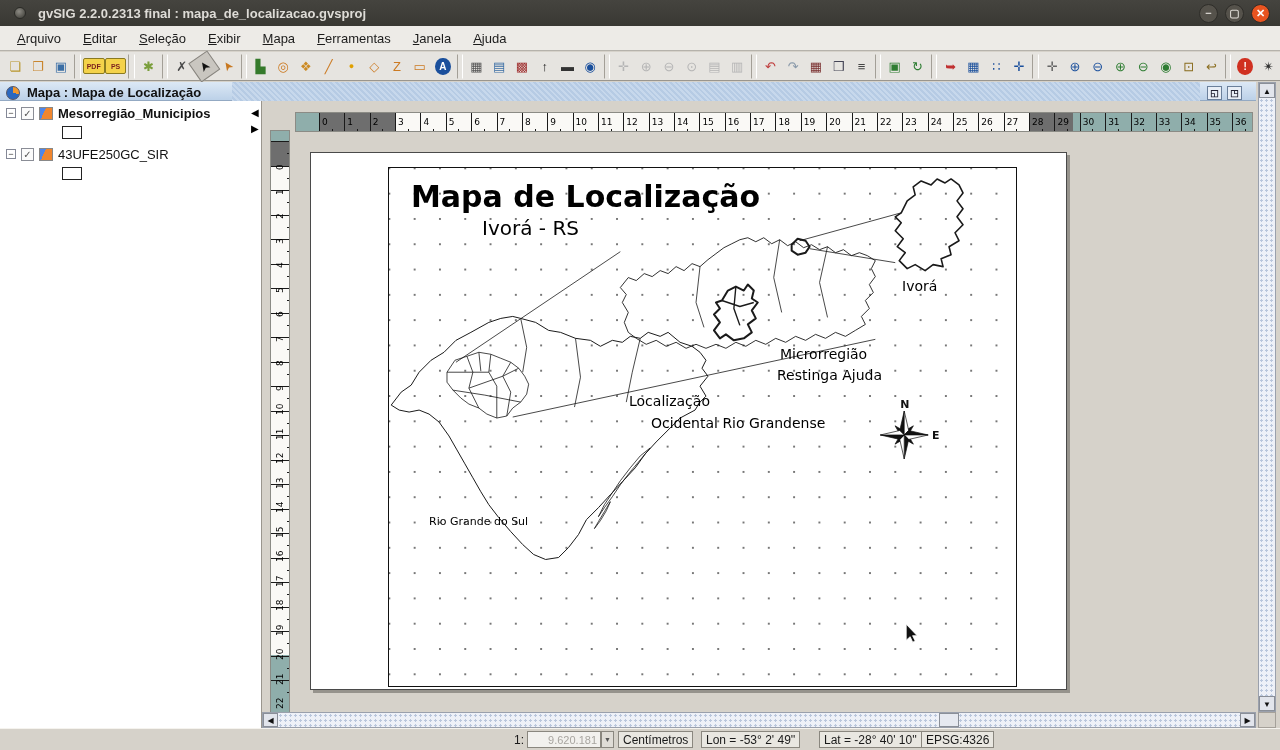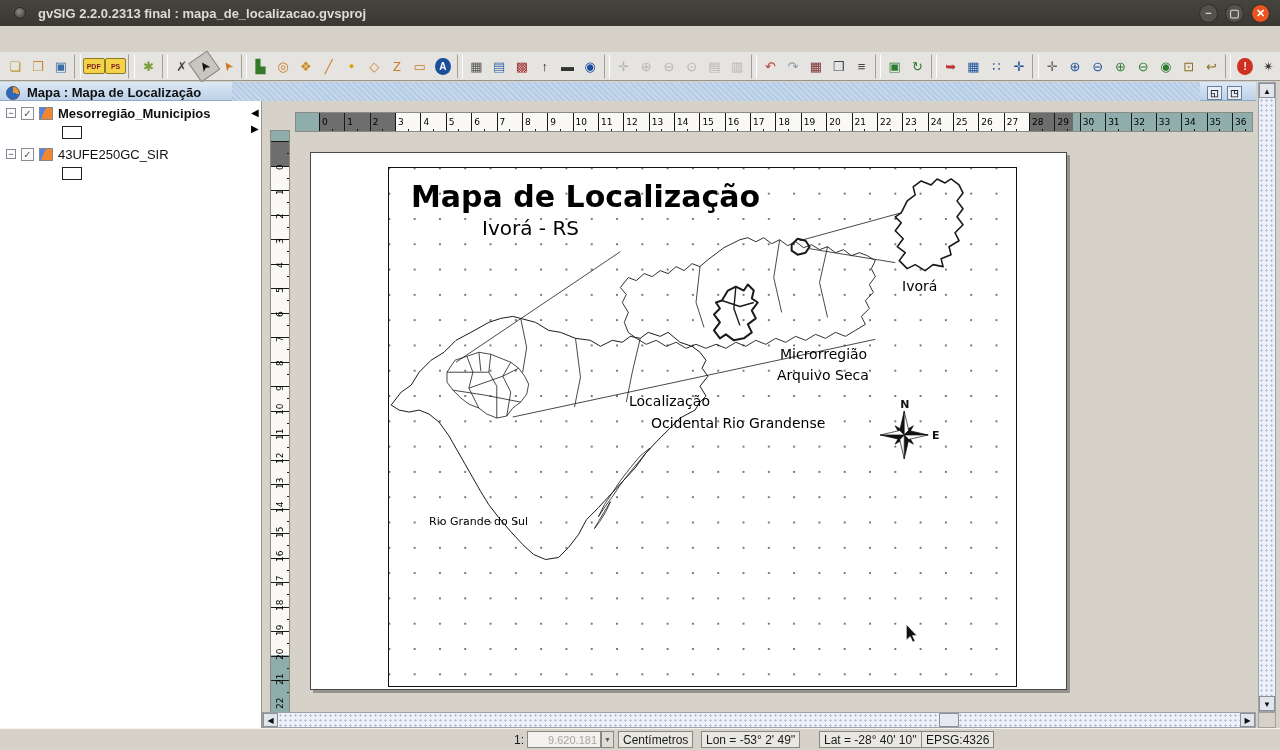--- a/index.html
+++ b/index.html
@@ -150,20 +150,38 @@
     <span id="win-controls">
 
         <span class="winbtn">−</span>
 
         <span class="winbtn">▢</span>
 
         <span class="winbtn close">✕</span>
       </span>
   </div>
 
+  <div id="menubar">
+
+      <span class="menu-item">Arquivo</span>
+
+      <span class="menu-item">Editar</span>
+
+      <span class="menu-item">Seleção</span>
+
+      <span class="menu-item">Exibir</span>
+
+      <span class="menu-item">Mapa</span>
+
+      <span class="menu-item">Ferramentas</span>
+
+      <span class="menu-item">Janela</span>
+
+      <span class="menu-item">Ajuda</span>
+    </div>
 
   <div id="toolbar">
 
       <span class="tb" title="new-document-icon" style="color: rgb(184, 150, 46);">❏</span>
 
       <span class="tb" title="open-project-icon" style="color: rgb(201, 134, 46);">❐</span>
 
       <span class="tb" title="save-project-icon" style="color: rgb(59, 110, 165);">▣</span>
 
       <span class="tb sep" title="group-separator"></span>
@@ -514,21 +532,21 @@
       <div>
 
           <div class="map-label title" style="left: 22px; top: 11px;">Mapa de Localização</div>
 
           <div class="map-label subtitle" style="left: 85px; top: 48px; margin-left: 8px;">Ivorá - RS</div>
 
           <div class="map-label lbl" style="left: 513px; top: 110px;">Ivorá</div>
 
           <div class="map-label lbl" style="left: 391px; top: 178px;">Microrregião</div>
 
-          <div class="map-label lbl" style="left: 388px; top: 199px;">Arquivo Seca</div>
+          <div class="map-label lbl" style="left: 388px; top: 199px;">Restinga Ajuda</div>
 
           <div class="map-label lbl" style="left: 240px; top: 225px;">Localização</div>
 
           <div class="map-label lbl" style="left: 238px; top: 247px; margin-left: 24px;">Ocidental Rio Grandense</div>
 
           <div class="map-label lbl big" style="left: 40px; top: 347px;">Rio Grande do Sul</div>
         </div>
     </div>
   </div>
 

